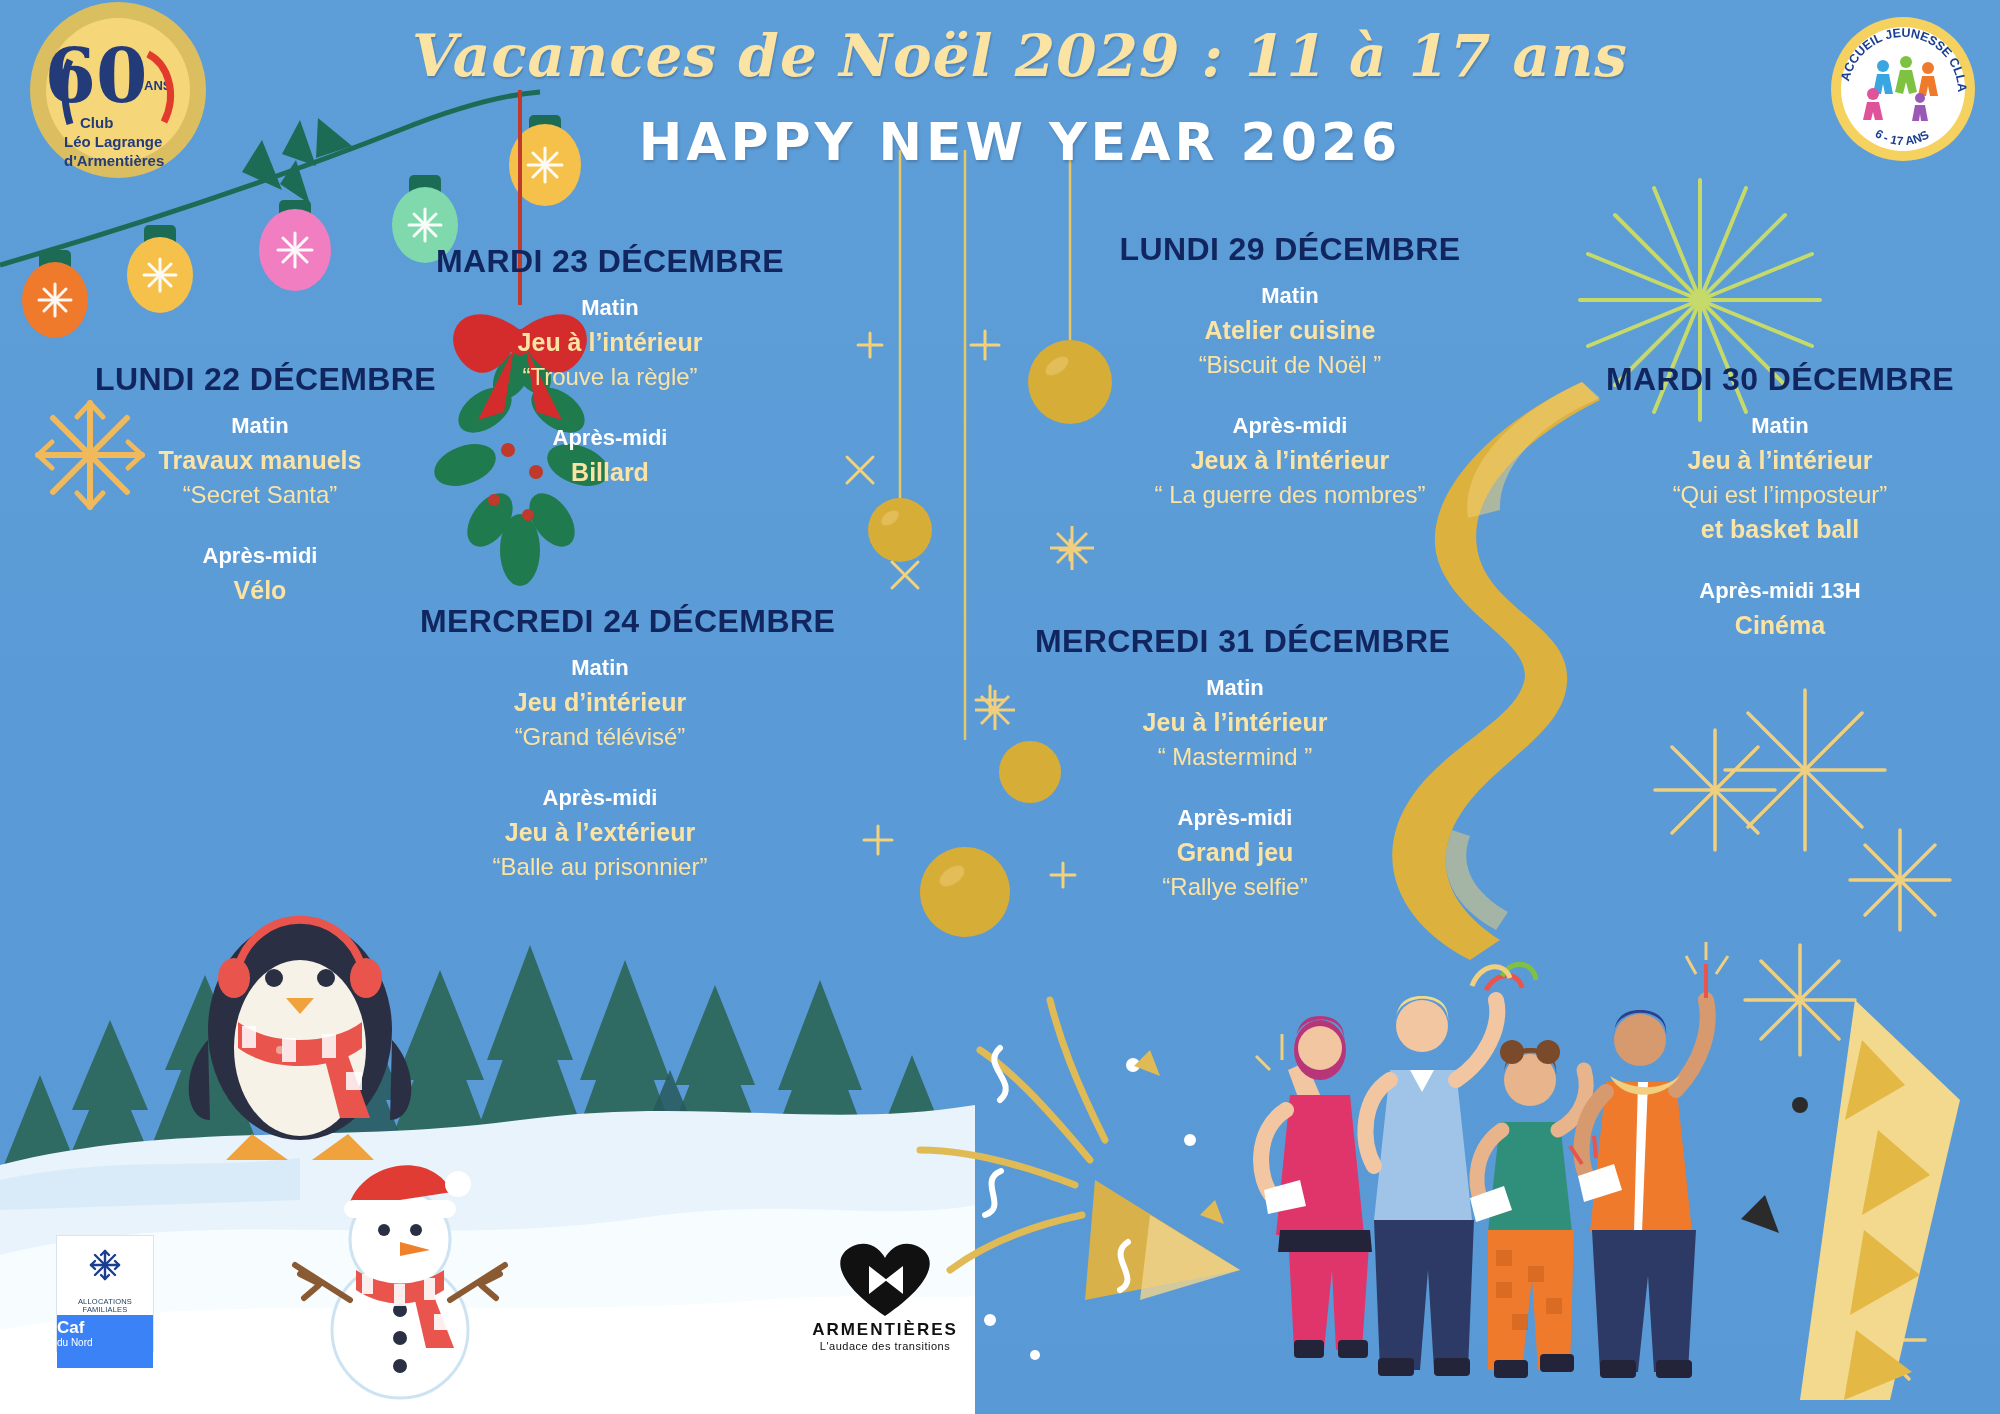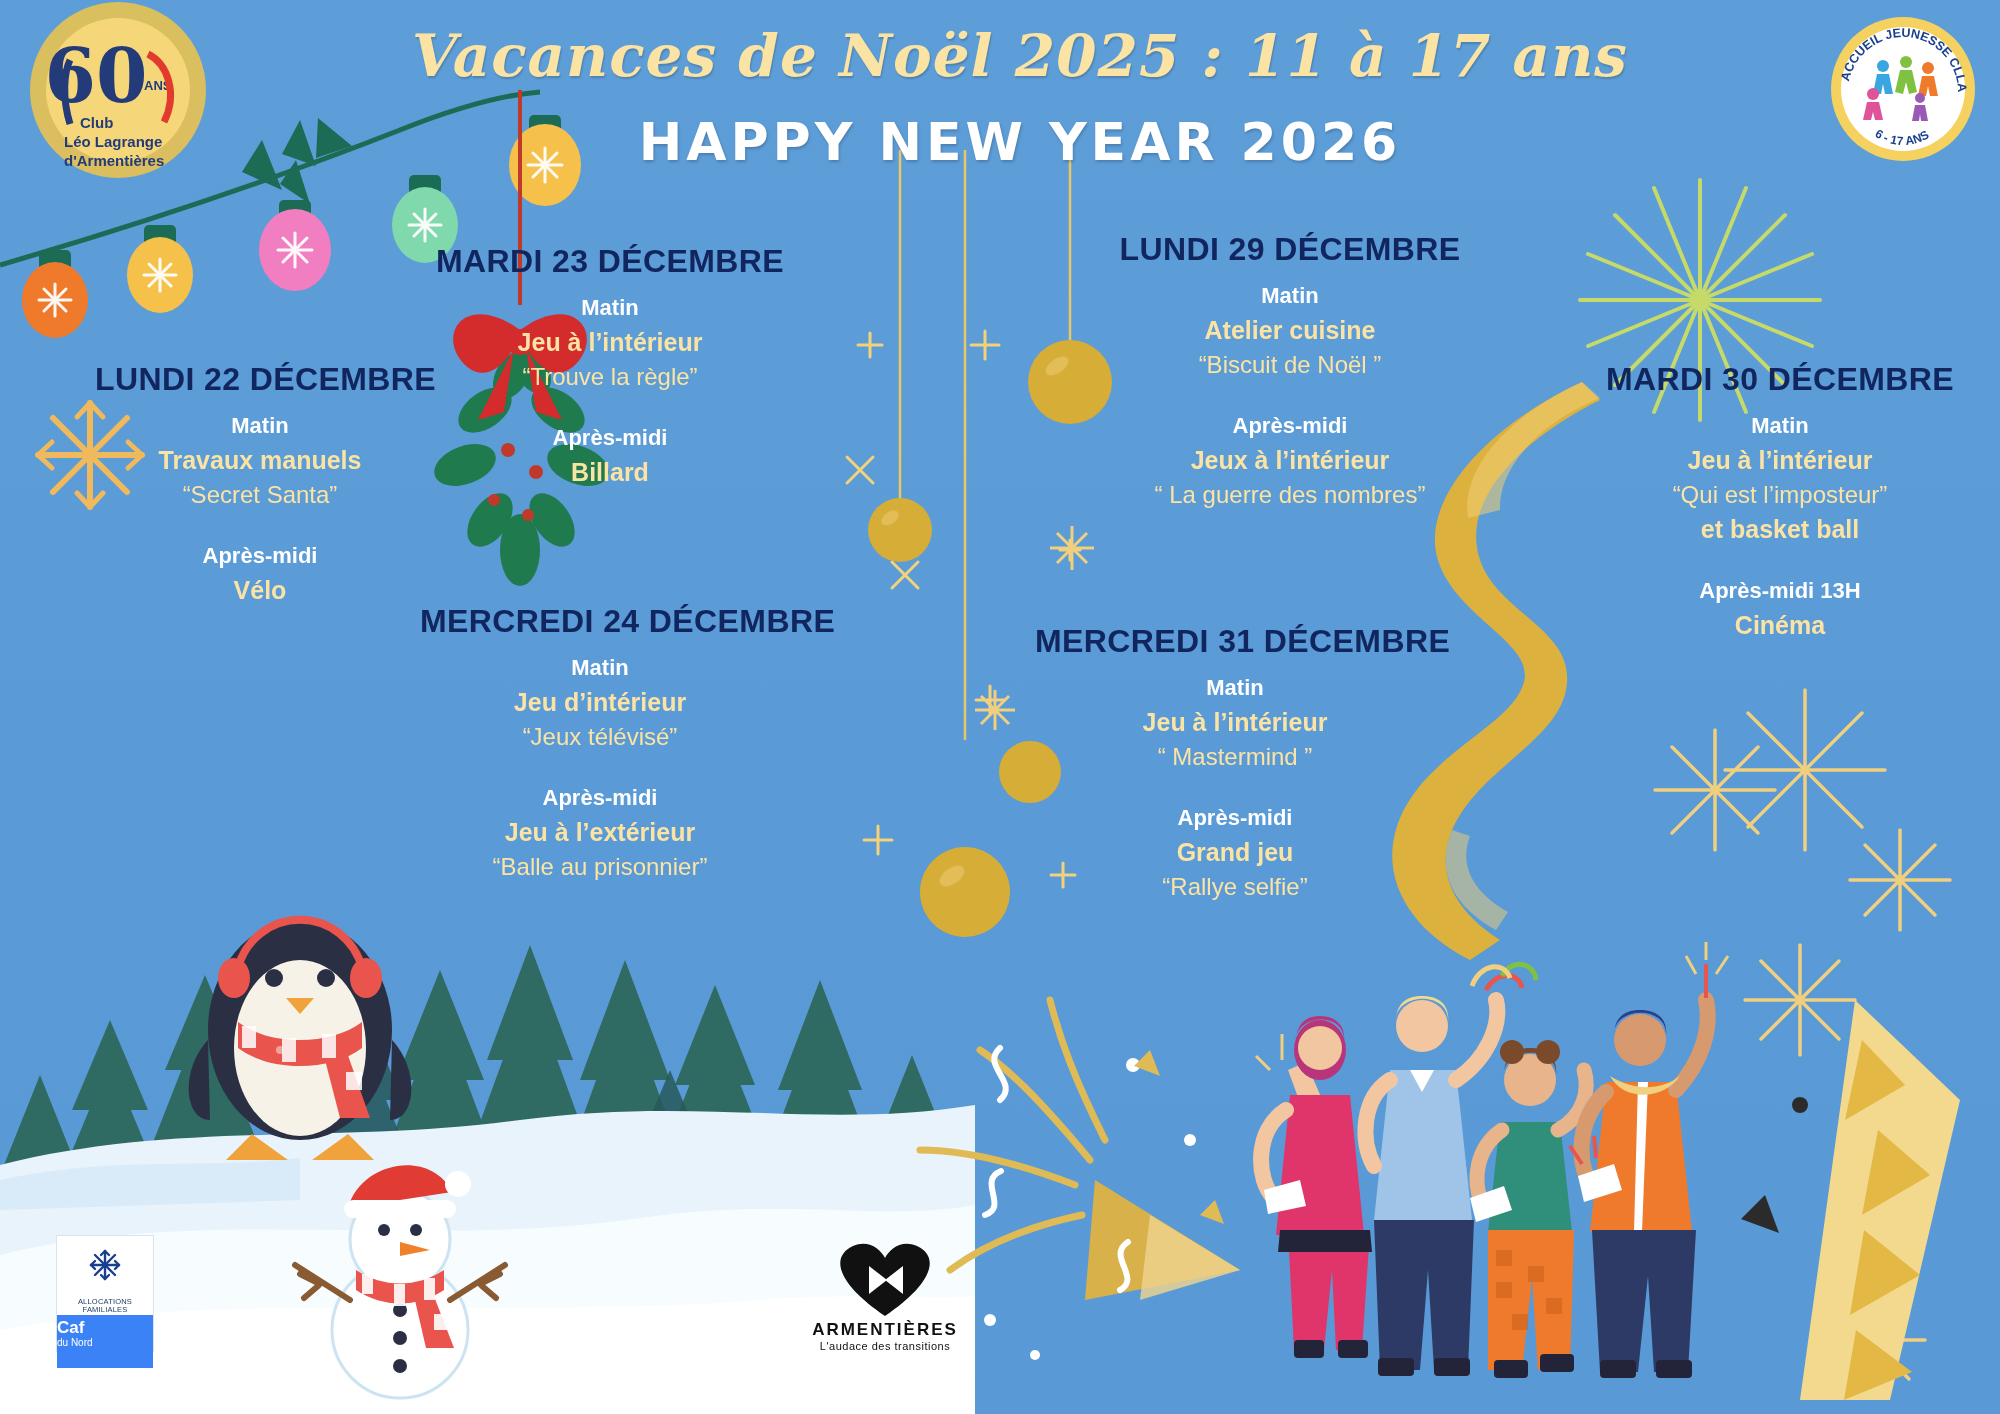--- a/index.html
+++ b/index.html
@@ -601,21 +601,21 @@
             <path d="M39 88 l12 0 l4 18 l-8 0 l-2 -8 l-2 8 l-8 0 z"></path>
           </g>
         <g fill="#9b59b6">
             <circle cx="92" cy="84" r="5"></circle>
             <path d="M87 91 l10 0 l3 16 l-7 0 l-1 -7 l-1 7 l-7 0 z"></path>
           </g>
       </g>
     </svg>
   </div>
 
-  <div class="title-main">Vacances de Noël 2025  : 11 à 17 ans</div>
+  <div class="title-main">Vacances de Noël 2029  : 11 à 17 ans</div>
   <div class="title-sub">HAPPY NEW YEAR 2026</div>
 
   <div class="day" id="day-lundi22">
     <div class="date">LUNDI 22 DÉCEMBRE</div>
     <div class="period">Matin</div>
     <div class="act">Travaux manuels</div>
     <div class="detail">“Secret Santa”</div>
     <div class="gap"></div>
     <div class="period">Après-midi</div>
     <div class="act">Vélo</div>
@@ -628,21 +628,21 @@
     <div class="detail">“Trouve la règle”</div>
     <div class="gap"></div>
     <div class="period">Après-midi</div>
     <div class="act">Billard</div>
   </div>
 
   <div class="day" id="day-mercredi24">
     <div class="date">MERCREDI 24 DÉCEMBRE</div>
     <div class="period">Matin</div>
     <div class="act">Jeu d’intérieur</div>
-    <div class="detail">“Jeux télévisé”</div>
+    <div class="detail">“Grand télévisé”</div>
     <div class="gap"></div>
     <div class="period">Après-midi</div>
     <div class="act">Jeu à l’extérieur</div>
     <div class="detail">“Balle au prisonnier”</div>
   </div>
 
   <div class="day" id="day-lundi29">
     <div class="date">LUNDI 29 DÉCEMBRE</div>
     <div class="period">Matin</div>
     <div class="act">Atelier cuisine</div>

